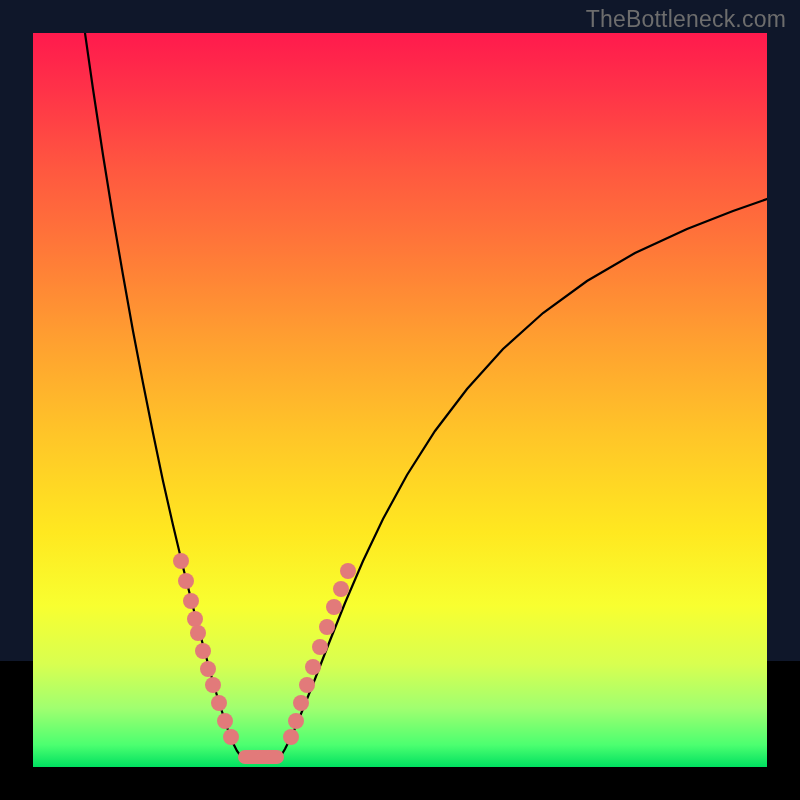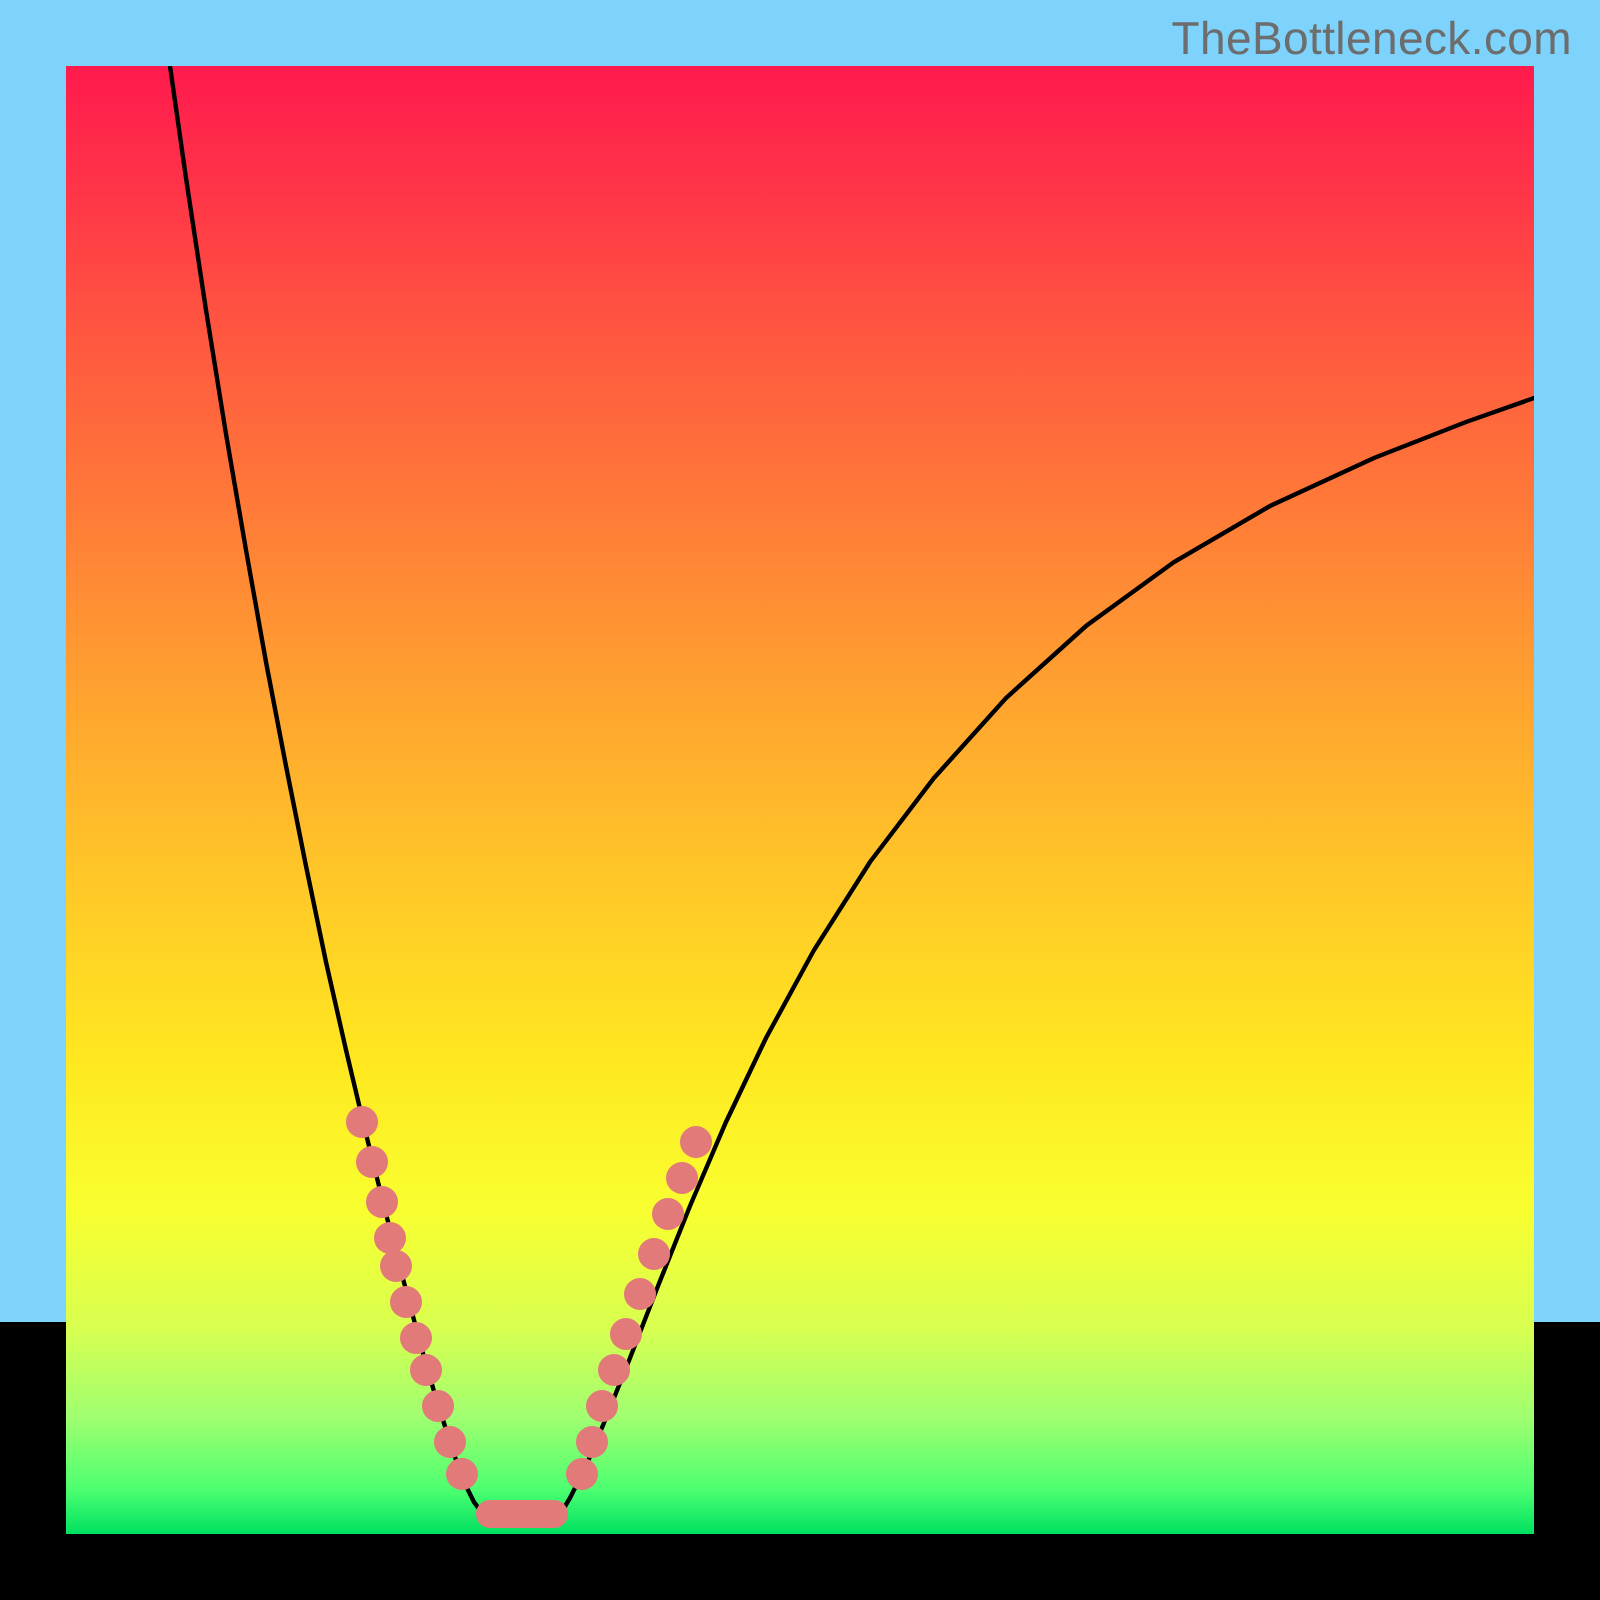--- a/index.html
+++ b/index.html
@@ -10,21 +10,21 @@
     overflow: hidden;
     background: #000;
     font-family: Arial, Helvetica, sans-serif;
   }
   .frame {
     position: absolute;
     left: 0;
     top: 0;
     width: 800px;
     height: 661px;
-    background: #7dd3fc;
+    background: #0f172a;
   }
   .plot {
     position: absolute;
     left: 33px;
     top: 33px;
     width: 734px;
     height: 734px;
     
     background: linear-gradient(
       to bottom,

